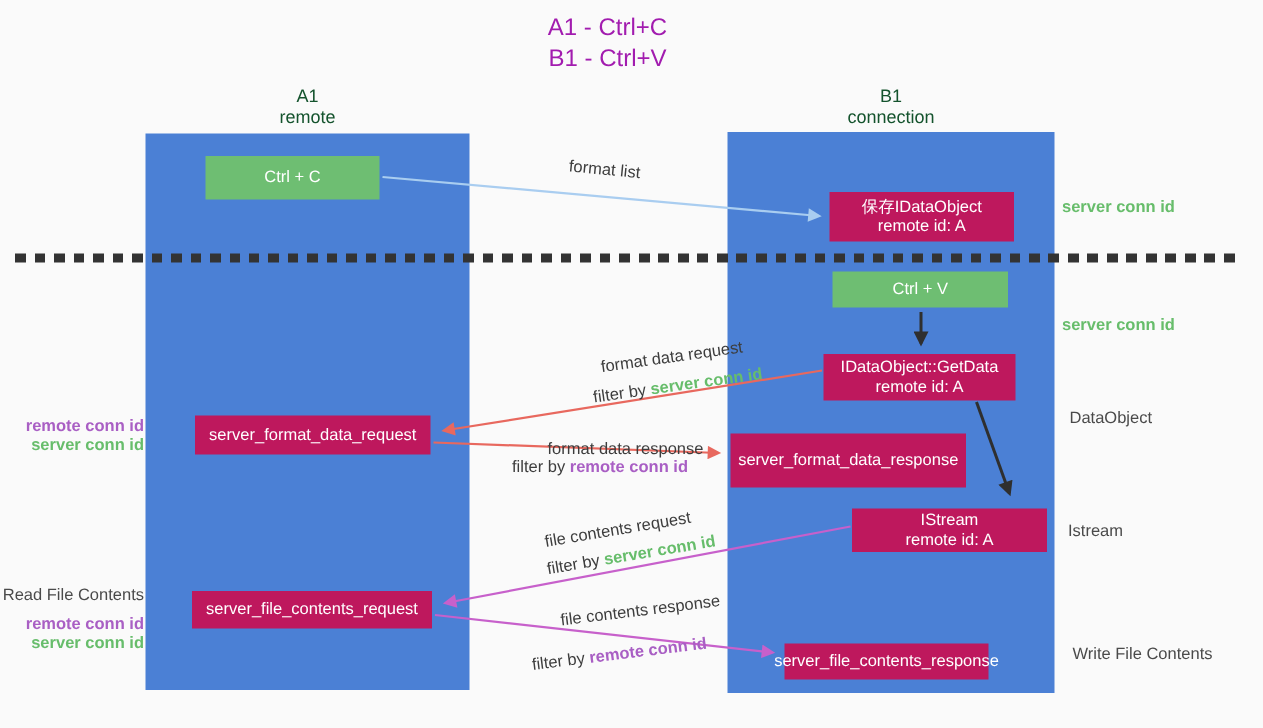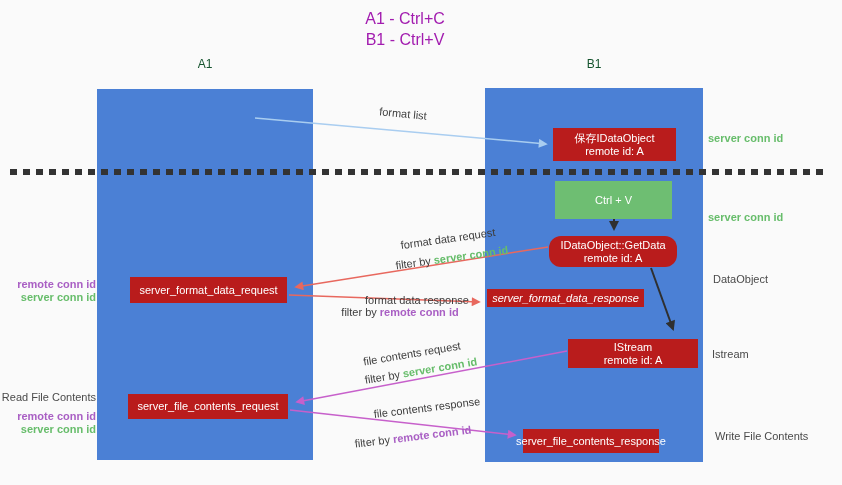--- a/index.html
+++ b/index.html
@@ -15,21 +15,21 @@
 
   .column { position: absolute; background: #4b80d5; }
 
   .dots { position: absolute; left: 10px; top: 169px; width: 814px; height: 6px;
           background: repeating-linear-gradient(90deg, #333 0 7px, transparent 7px 13px); }
 
   .box { position: absolute; display: flex; flex-direction: column; align-items: center;
          justify-content: center; color: #fff; font-size: 11px; line-height: 13px;
          text-align: center; white-space: nowrap; }
   .green  { background: #6ebe72; }
-  .orange { background: #b91c1c; }
+  .orange { background: #be185d; }
 
   .lbl { position: absolute; font-size: 11px; line-height: 13px; color: #3d3d3d;
          white-space: nowrap; }
   .center-rot { transform-origin: center; }
   .green-t  { color: #67bd6b; font-weight: bold; }
   .purple-t { color: #a95fc4; font-weight: bold; }
   .gray-t   { color: #4a4a4a; }
   .filter-prefix { margin-right: 3px; }
   .left-col-lbl { left: 0; width: 96px; text-align: right; }
 
@@ -41,23 +41,25 @@
 
 <div class="canvas">
 
   <div class="title">
     <div>A1 - Ctrl+C</div>
     <div>B1 - Ctrl+V</div>
   </div>
 
   <div class="col-header" style="left:145px; top:57px;">
     <div>A1</div>
+    <div>remote</div>
   </div>
   <div class="col-header" style="left:534px; top:57px;">
     <div>B1</div>
+    <div>connection</div>
   </div>
 
   <div class="column" style="left:97px; top:89px; width:216px; height:371px;"></div>
   <div class="column" style="left:485px; top:88px; width:218px; height:374px;"></div>
 
   <div class="dots"></div>
 
   <svg class="arrows">
     <defs>
       <marker id="mBlue" viewBox="0 0 10 10" refX="8" refY="5" markerWidth="11" markerHeight="9" orient="auto" markerUnits="userSpaceOnUse">
@@ -75,40 +77,43 @@
     </defs>
     <line x1="255" y1="118" x2="546" y2="144" stroke="#a9cdf0" stroke-width="1.5" marker-end="url(#mBlue)"></line>
     <line x1="614" y1="208" x2="614" y2="229" stroke="#2f2f2f" stroke-width="2" marker-end="url(#mBlack)"></line>
     <line x1="651" y1="268" x2="673" y2="329" stroke="#2f2f2f" stroke-width="2" marker-end="url(#mBlack)"></line>
     <line x1="548" y1="247" x2="296" y2="287" stroke="#e8685e" stroke-width="1.5" marker-end="url(#mRed)"></line>
     <line x1="289" y1="295" x2="479" y2="302" stroke="#e8685e" stroke-width="1.5" marker-end="url(#mRed)"></line>
     <line x1="567" y1="351" x2="297" y2="402" stroke="#c760cb" stroke-width="1.5" marker-end="url(#mMagenta)"></line>
     <line x1="290" y1="410" x2="515" y2="435" stroke="#c760cb" stroke-width="1.5" marker-end="url(#mMagenta)"></line>
   </svg>
 
+  <div class="box green" style="left:137px; top:104px; width:116px; height:29px;">
+    <div>Ctrl + C</div>
+  </div>
 
   <div class="box orange" style="left:553px; top:128px; width:123px; height:33px;">
     <div>保存IDataObject</div>
     <div>remote id: A</div>
   </div>
 
-  <div class="box green" style="left:555px; top:181px; width:117px; height:38px;">
+  <div class="box green" style="left:555px; top:181px; width:117px; height:24px;">
     <div>Ctrl + V</div>
   </div>
 
-  <div class="box orange" style="left:549px; top:236px; width:128px; height:31px;border-radius:12px;">
+  <div class="box orange" style="left:549px; top:236px; width:128px; height:31px;">
     <div>IDataObject::GetData</div>
     <div>remote id: A</div>
   </div>
 
   <div class="box orange" style="left:130px; top:277px; width:157px; height:26px;">
     <div>server_format_data_request</div>
   </div>
 
-  <div class="box orange" style="left:487px; top:289px; width:157px; height:18px;font-style:italic;">
+  <div class="box orange" style="left:487px; top:289px; width:157px; height:36px;">
     <div>server_format_data_response</div>
   </div>
 
   <div class="box orange" style="left:568px; top:339px; width:130px; height:29px;">
     <div>IStream</div>
     <div>remote id: A</div>
   </div>
 
   <div class="box orange" style="left:128px; top:394px; width:160px; height:25px;">
     <div>server_file_contents_request</div>

